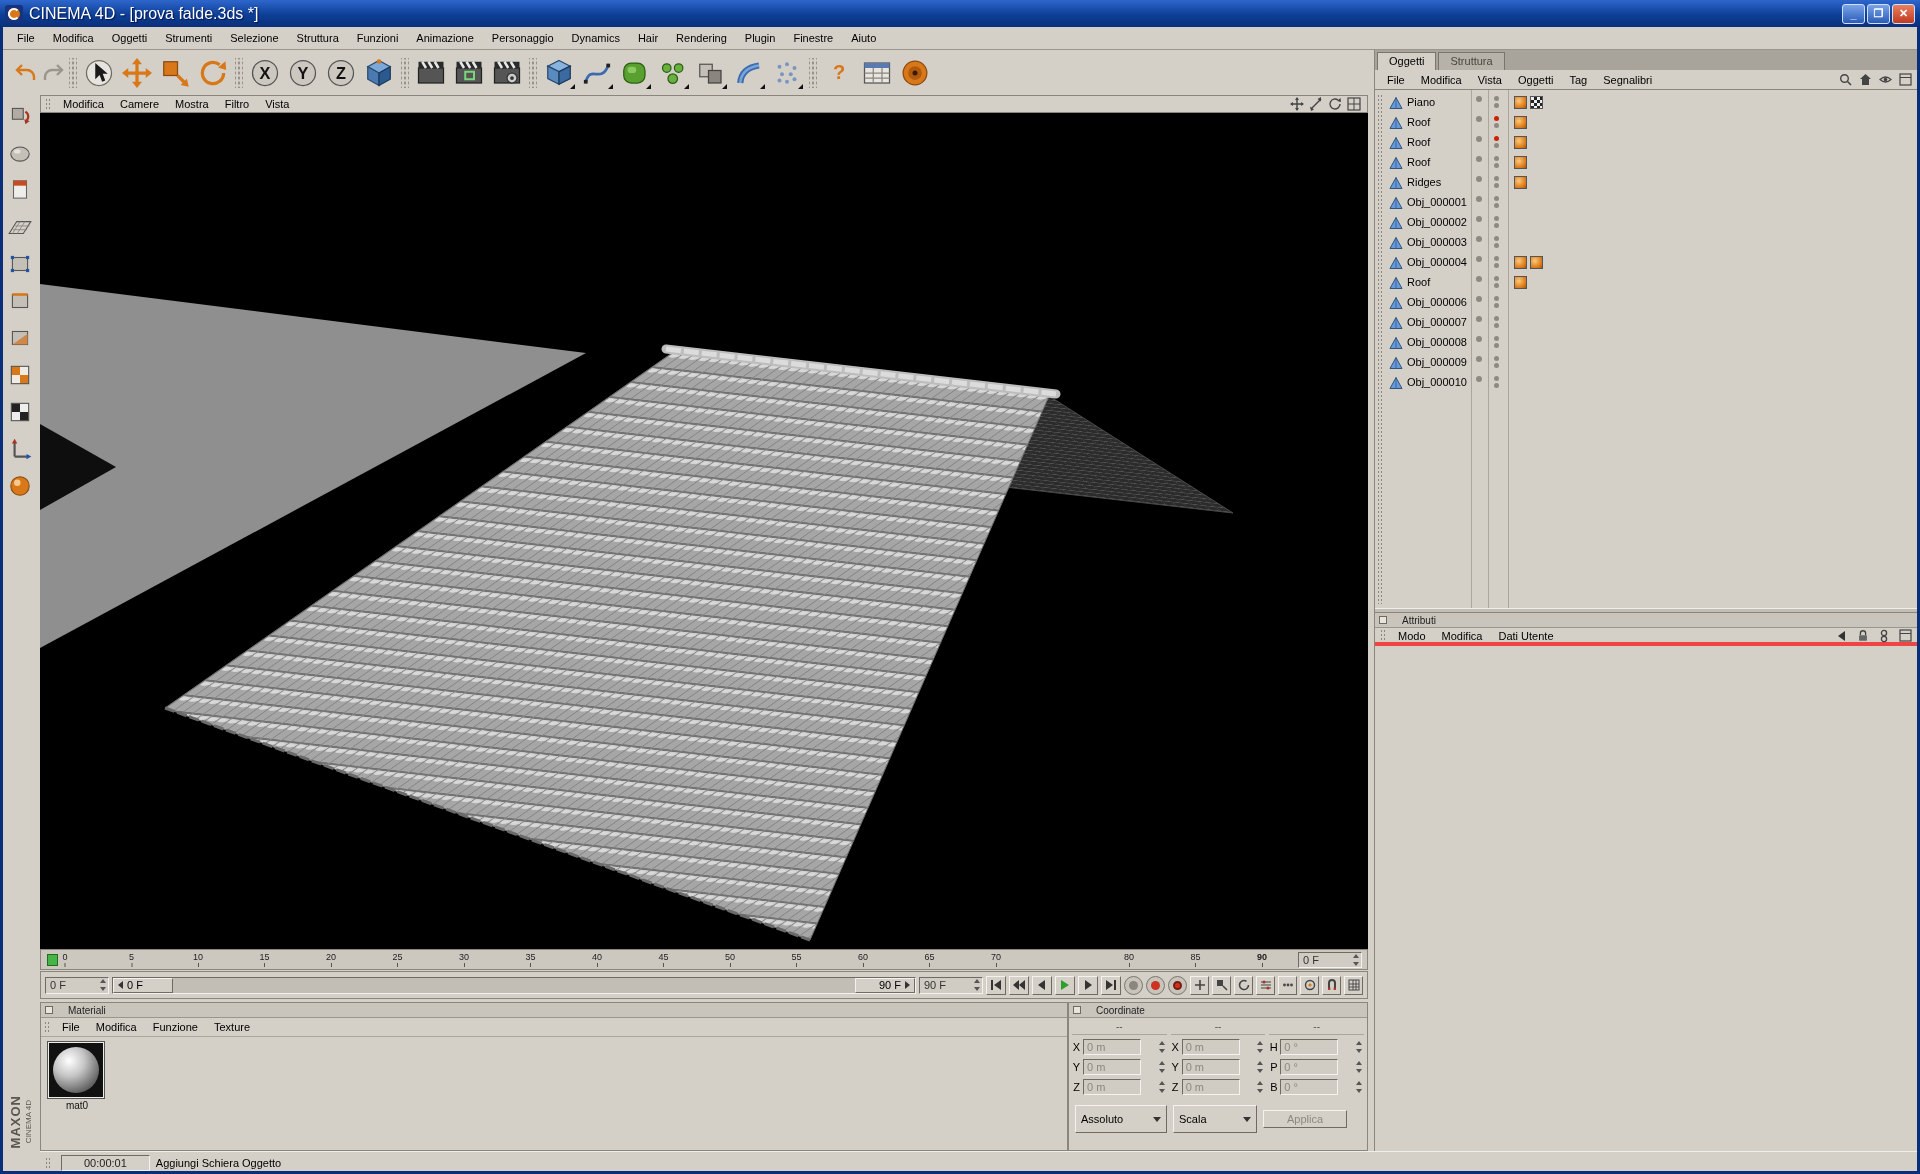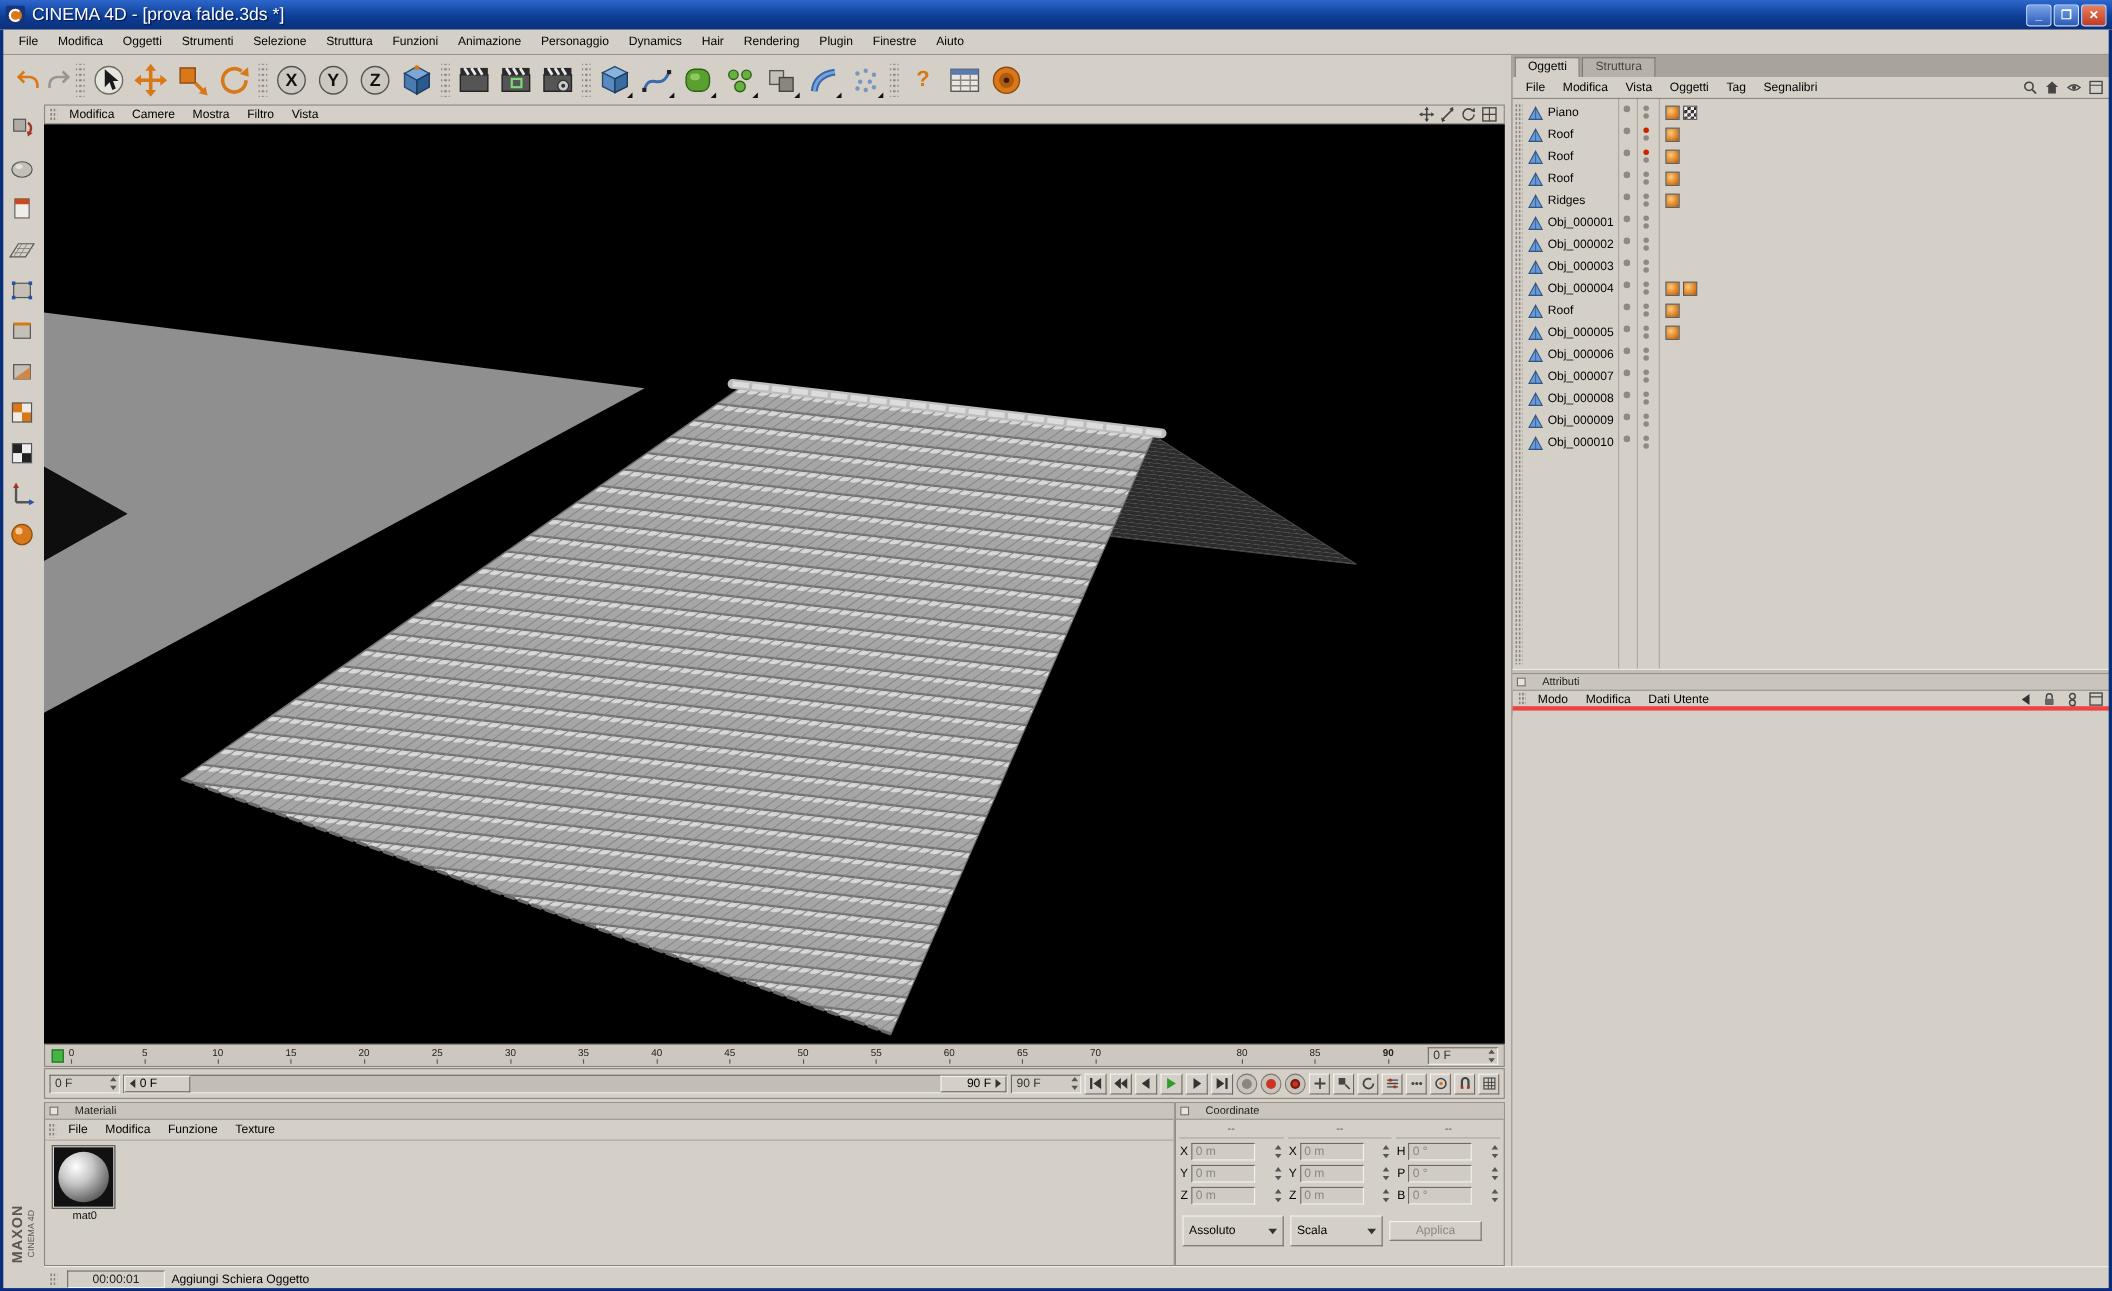--- a/index.html
+++ b/index.html
@@ -894,35 +894,20 @@
         </span>
         <span class="om-tags">
           <span class="tag tag-phong"></span>
         </span>
       </div>
       <div class="om-row">
         <svg class="om-ico" viewBox="0 0 14 14">
           <polygon points="7,1.5 13,12.5 1,12.5" fill="#6699dd" stroke="#335577"></polygon>
           <line x1="7" y1="1.5" x2="7" y2="12.5" stroke="#335577" stroke-width="0.7"></line>
         </svg>
-        <span class="om-name">Obj_000005</span>
-        <span class="om-dot"></span>
-        <span class="om-vis">
-          <i class=""></i>
-          <i></i>
-        </span>
-        <span class="om-tags">
-          <span class="tag tag-phong"></span>
-        </span>
-      </div>
-      <div class="om-row">
-        <svg class="om-ico" viewBox="0 0 14 14">
-          <polygon points="7,1.5 13,12.5 1,12.5" fill="#6699dd" stroke="#335577"></polygon>
-          <line x1="7" y1="1.5" x2="7" y2="12.5" stroke="#335577" stroke-width="0.7"></line>
-        </svg>
         <span class="om-name">Obj_000006</span>
         <span class="om-dot"></span>
         <span class="om-vis">
           <i class=""></i>
           <i></i>
         </span>
         <span class="om-tags"></span>
       </div>
       <div class="om-row">
         <svg class="om-ico" viewBox="0 0 14 14">

